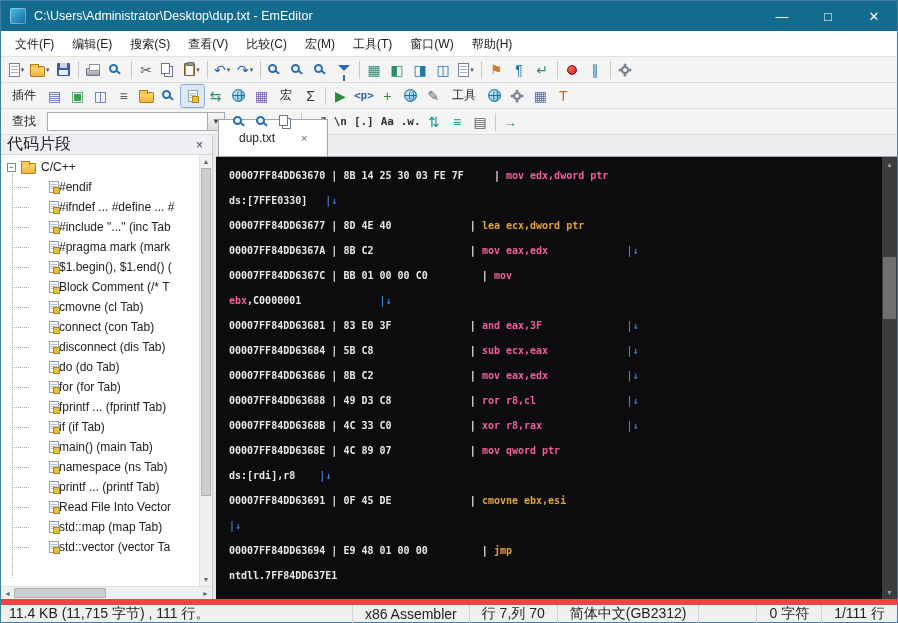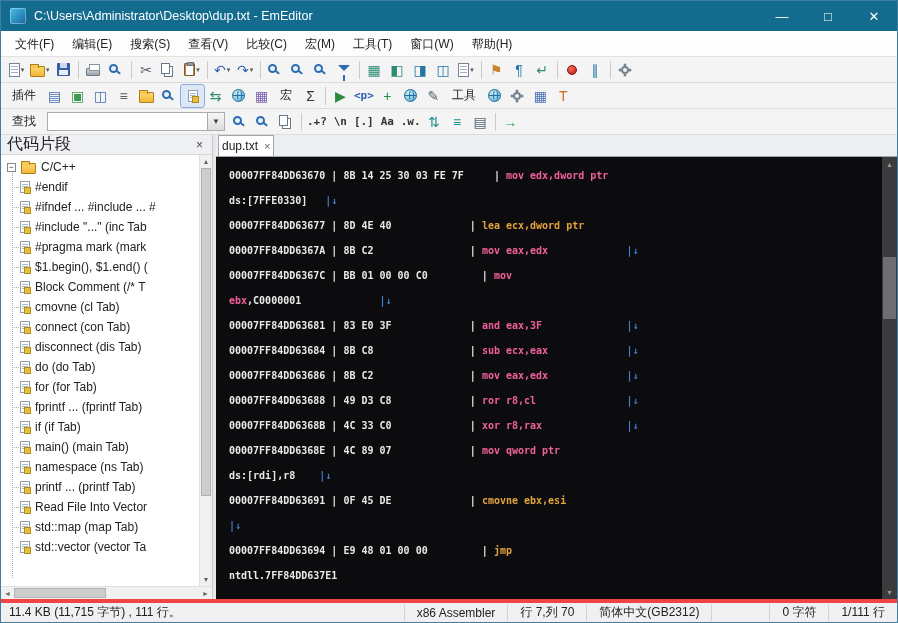--- a/index.html
+++ b/index.html
@@ -31,46 +31,46 @@
   .sidebar{width:212px;flex:0 0 212px;display:flex;flex-direction:column;background:#fff;border-right:1px solid #c8c8c8}
   .sb-header{height:20px;flex:0 0 20px;background:#eef0f3;display:flex;align-items:center;padding:0 6px;border-bottom:1px solid #d8d8d8}
   .sb-title{flex:1;font-size:16px}
   .sb-close{color:#444;font-size:12px;padding:0 3px}
   .sb-body{flex:1;display:flex;min-height:0}
   .tree{flex:1;overflow:hidden;padding-top:2px;position:relative}
   .treeline{position:absolute;left:11px;top:14px;bottom:8px;border-left:1px dotted #a8a8a8}
   .trow{height:20px;display:flex;align-items:center;font-size:12px;white-space:nowrap;overflow:hidden}
   .folder-row{padding-left:6px;gap:5px}
   .expander{width:9px;height:9px;flex:0 0 9px;border:1px solid #888;background:#fff;font-size:8px;line-height:7px;text-align:center;color:#333;z-index:1}
-  .titem{padding-left:19px;gap:5px;position:relative}
+  .titem{padding-left:48px;position:relative}
   .titem::before{content:"";position:absolute;left:11px;top:10px;width:17px;border-top:1px dotted #a8a8a8}
   .vscroll{width:13px;flex:0 0 13px;background:#f0f0f0;border-left:1px solid #e0e0e0;position:relative}
   .vscroll .arr{height:13px;display:flex;align-items:center;justify-content:center;font-size:7px;color:#666}
   .vscroll .arr.bottom{position:absolute;bottom:0;left:0;right:0}
   .vthumb{position:absolute;left:1px;right:1px;top:13px;height:76%;background:#cdcdcd;border:1px solid #b2b2b2}
   .hscroll{height:13px;flex:0 0 13px;background:#f0f0f0;border-top:1px solid #e0e0e0;display:flex;align-items:center;position:relative}
   .hscroll .arr{width:13px;text-align:center;font-size:7px;color:#666}
   .hscroll .arr.right{position:absolute;right:0}
   .hthumb{position:absolute;left:13px;width:92px;top:1px;bottom:1px;background:#cdcdcd;border:1px solid #b2b2b2}
   .splitter{width:3px;flex:0 0 3px;background:#e8e8e8}
   .main{flex:1;display:flex;flex-direction:column;min-width:0}
   .tabbar{height:22px;flex:0 0 22px;background:#eceef0;display:flex;align-items:flex-end;padding-left:2px;border-bottom:1px solid #9fa6ad}
-  .tab{height:21px;background:#fff;border:1px solid #9fa6ad;border-bottom:none;display:flex;align-items:center;padding:0 3px;gap:6px;font-size:12px}
+  .tab{height:37px;background:#fff;border:1px solid #9fa6ad;border-bottom:none;display:flex;align-items:center;padding:0 20px;gap:26px;font-size:12px}
   .tab-close{color:#666;font-size:11px}
   .editor-wrap{flex:1;min-height:0;background:var(--editor_bg,#0c0c0e);display:flex}
   .editor{flex:1;overflow:hidden;padding:6px 0 0 13px;font-family:"DejaVu Sans Mono",monospace;font-size:10px;font-weight:600;line-height:25px}
   .erow{white-space:pre;height:25px}
   .c-w{color:var(--asm_white,#e9e9e7)} .c-p{color:var(--asm_pink,#ee609c)}
   .c-o{color:var(--asm_orange,#e2a23c)} .c-b{color:var(--wrap_blue,#3f7fd0)}
   .escroll{width:15px;flex:0 0 15px;background:#3b3b3d;position:relative}
   .escroll .arr{height:14px;display:flex;align-items:center;justify-content:center;color:#9a9a9a;font-size:7px}
   .escroll .arr.bottom{position:absolute;bottom:0;left:0;right:0}
   .ethumb{position:absolute;left:1px;right:1px;top:100px;height:62px;background:#6f6f71;border-radius:1px}
   
-  .statusbar{height:23px;flex:0 0 23px;background:#f0f0f0;border-top:4px solid #ef4444;display:flex;align-items:center;font-size:12px}
+  .statusbar{height:23px;flex:0 0 23px;background:#f0f0f0;border-top:6px solid #ef4444;display:flex;align-items:flex-start;font-size:14px}
   .sleft{flex:1;padding:0 8px;display:flex;align-items:center;white-space:nowrap}
   .scell{padding:0 12px;border-left:1px solid #d2d2d2;display:flex;align-items:center;white-space:nowrap}
   .spacer{min-width:58px}
   
   .gi{position:relative;display:inline-block}
   .gi-page{width:11px;height:14px;background:#fff;border:1px solid #77829a}
   .gi-page::after{content:"";position:absolute;left:1px;top:2px;width:7px;height:1px;background:#9fb0c4;box-shadow:0 3px 0 #9fb0c4,0 6px 0 #9fb0c4}
   .gi-folder{width:15px;height:11px;background:linear-gradient(#ffd86a,#f0b73c);border:1px solid #ad7d1e;border-radius:1px;margin-top:3px}
   .gi-folder::before{content:"";position:absolute;top:-3px;left:-1px;width:7px;height:3px;background:#f6c94e;border:1px solid #ad7d1e;border-bottom:none;border-radius:1px 1px 0 0}
   .gi-floppy{width:13px;height:13px;background:#345fa4;border-radius:1px}
@@ -341,21 +341,21 @@
             <span class="expander">−</span>
             <span class="gi gi-folder"></span>
             <span>C/C++</span>
           </div>
         <div class="trow titem">
               <span class="gi gi-snip"></span>
               <span>#endif</span>
             </div>
             <div class="trow titem">
               <span class="gi gi-snip"></span>
-              <span>#ifndef ... #include ... #</span>
+              <span>#ifndef ... #define ... #</span>
             </div>
             <div class="trow titem">
               <span class="gi gi-snip"></span>
               <span>#include "..." (inc Tab</span>
             </div>
             <div class="trow titem">
               <span class="gi gi-snip"></span>
               <span>#pragma mark (mark</span>
             </div>
             <div class="trow titem">
@@ -443,21 +443,21 @@
       </div>
       <div class="editor-wrap">
         <div class="editor" id="edrows">
             <div class="erow"><span class="c-w">00007FF84DD63670 | 8B 14 25 30 03 FE 7F     | </span><span class="c-p">mov edx,dword ptr</span></div>
             <div class="erow"><span class="c-w">ds:[7FFE0330]   </span><span class="c-b">|↓</span></div>
             <div class="erow"><span class="c-w">00007FF84DD63677 | 8D 4E 40             | </span><span class="c-o">lea ecx,dword ptr</span></div>
             <div class="erow"><span class="c-w">00007FF84DD6367A | 8B C2                | </span><span class="c-p">mov eax,edx</span><span class="c-w">             </span><span class="c-b">|↓</span></div>
             <div class="erow"><span class="c-w">00007FF84DD6367C | BB 01 00 00 C0         | </span><span class="c-p">mov</span></div>
             <div class="erow"><span class="c-p">ebx</span><span class="c-w">,C0000001             </span><span class="c-b">|↓</span></div>
             <div class="erow"><span class="c-w">00007FF84DD63681 | 83 E0 3F             | </span><span class="c-p">and eax,3F</span><span class="c-w">              </span><span class="c-b">|↓</span></div>
-            <div class="erow"><span class="c-w">00007FF84DD63684 | 8B C8                | </span><span class="c-p">sub ecx,eax</span><span class="c-w">             </span><span class="c-b">|↓</span></div>
+            <div class="erow"><span class="c-w">00007FF84DD63684 | 5B C8                | </span><span class="c-p">sub ecx,eax</span><span class="c-w">             </span><span class="c-b">|↓</span></div>
             <div class="erow"><span class="c-w">00007FF84DD63686 | 8B C2                | </span><span class="c-p">mov eax,edx</span><span class="c-w">             </span><span class="c-b">|↓</span></div>
             <div class="erow"><span class="c-w">00007FF84DD63688 | 49 D3 C8             | </span><span class="c-p">ror r8,cl</span><span class="c-w">               </span><span class="c-b">|↓</span></div>
             <div class="erow"><span class="c-w">00007FF84DD6368B | 4C 33 C0             | </span><span class="c-p">xor r8,rax</span><span class="c-w">              </span><span class="c-b">|↓</span></div>
             <div class="erow"><span class="c-w">00007FF84DD6368E | 4C 89 07             | </span><span class="c-p">mov qword ptr</span></div>
             <div class="erow"><span class="c-w">ds:[rdi],r8    </span><span class="c-b">|↓</span></div>
             <div class="erow"><span class="c-w">00007FF84DD63691 | 0F 45 DE             | </span><span class="c-o">cmovne ebx,esi</span></div>
             <div class="erow"><span class="c-b">|↓</span></div>
             <div class="erow"><span class="c-w">00007FF84DD63694 | E9 48 01 00 00         | </span><span class="c-o">jmp</span></div>
             <div class="erow"><span class="c-w">ntdll.7FF84DD637E1</span></div>
           </div>

